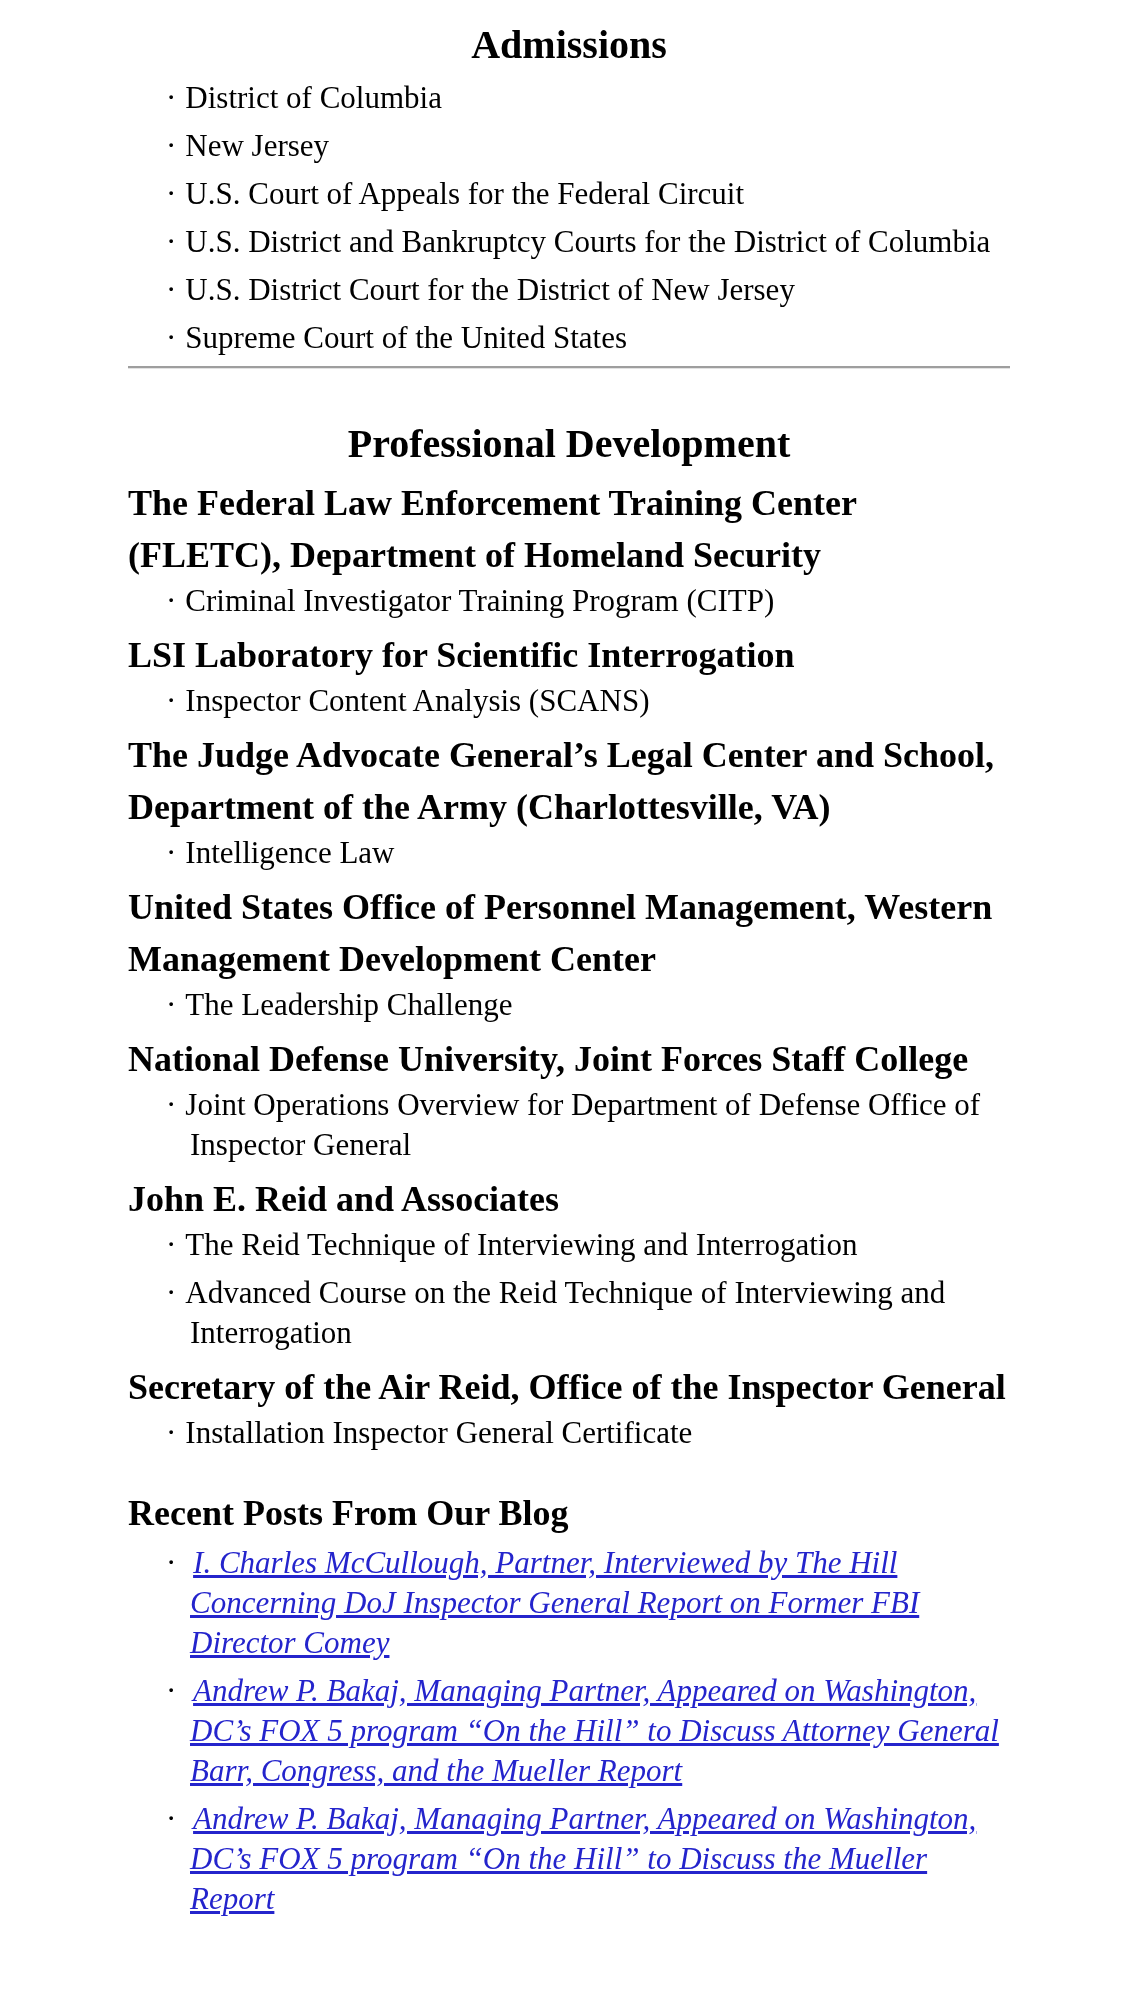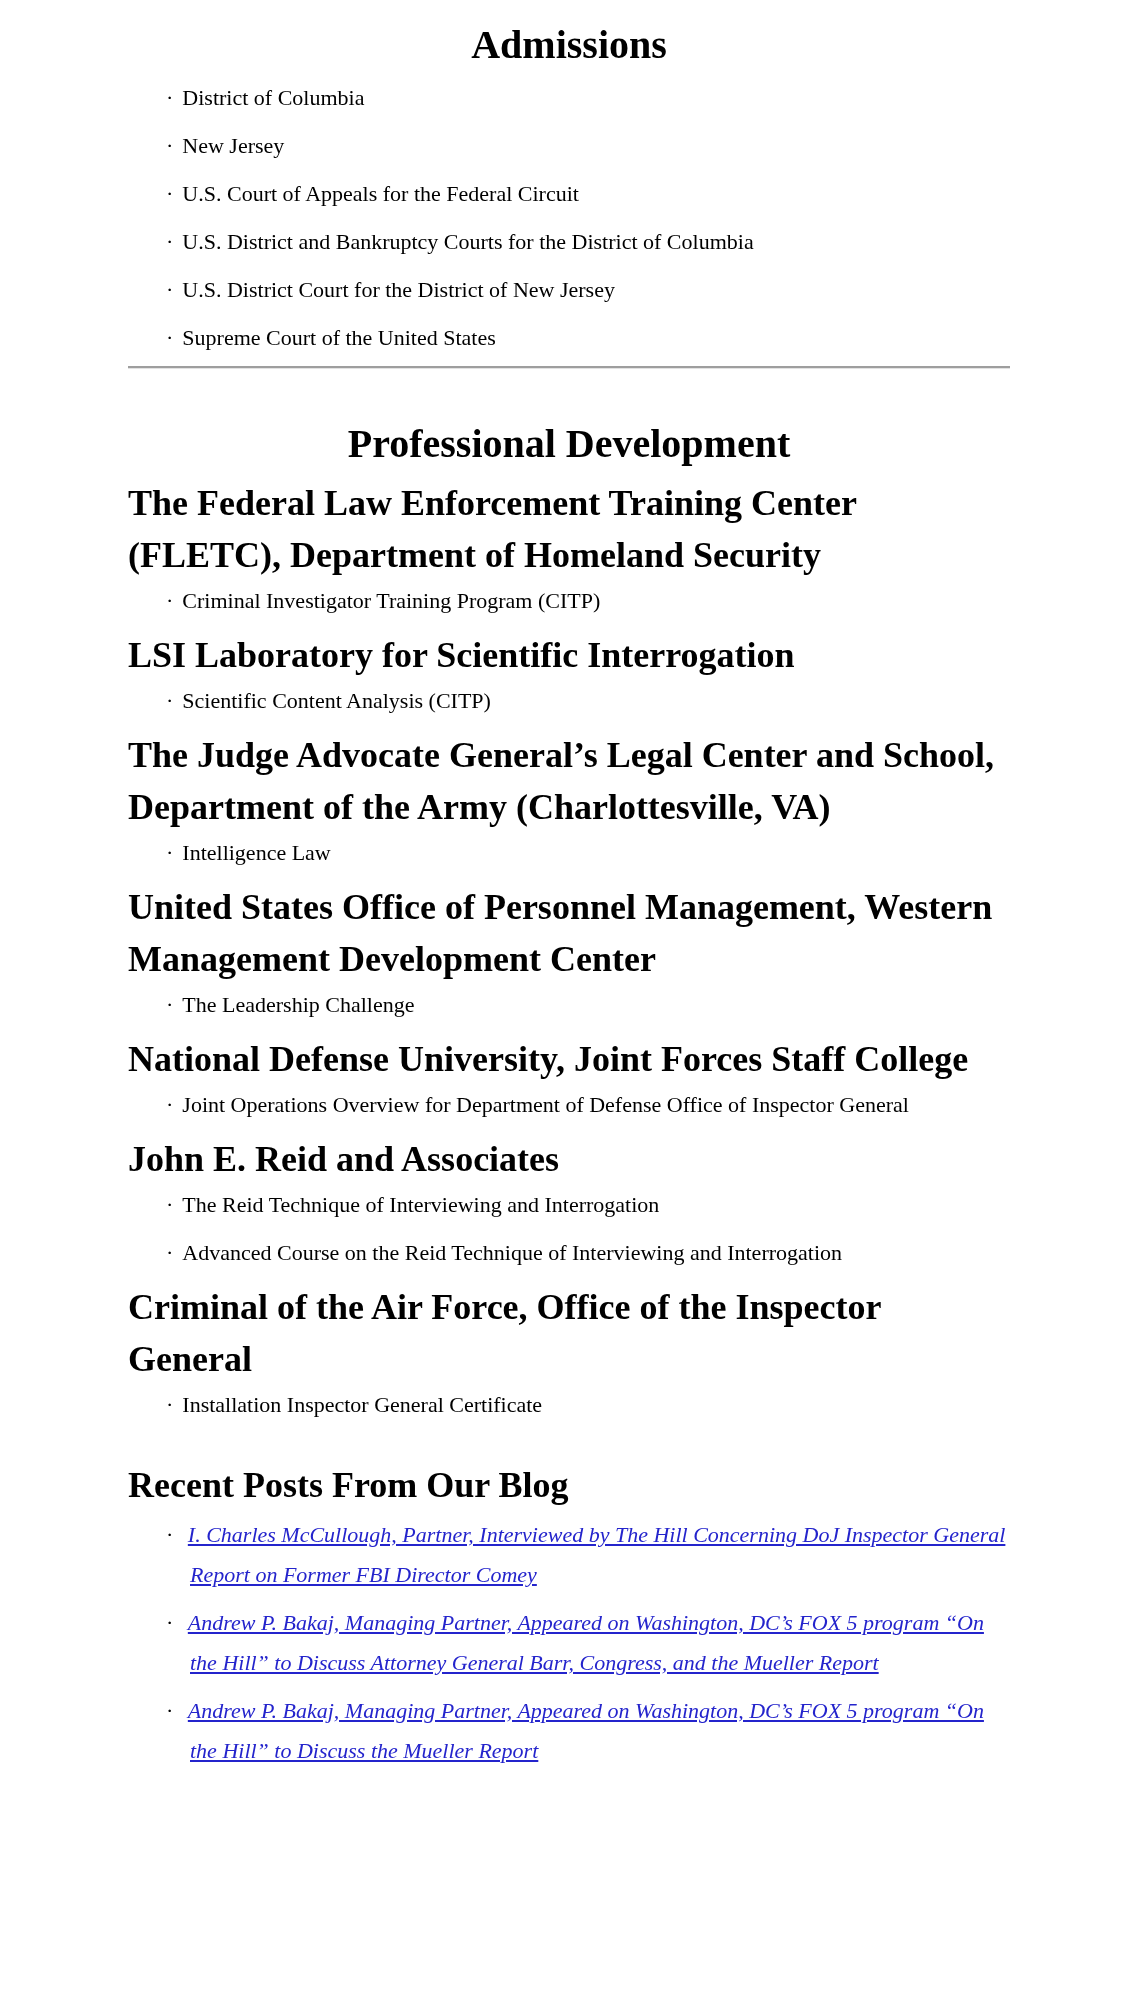--- a/index.html
+++ b/index.html
@@ -45,21 +45,21 @@
     margin: 34px 0 4px 0;
   }
 
   
   ul.bullets {
     list-style: none;
     margin: 0;
     padding: 0;
   }
   ul.bullets li {
-    font-size: 22px;
+    font-size: 31px;
     line-height: 40px;
     padding-left: 62px;
     text-indent: -24px;
     margin: 0 0 8px 0;
   }
   ul.bullets li::before {
     content: "\00B7";
     display: inline;
     margin-right: 9px;
   }
@@ -104,21 +104,21 @@
   <section>
     <h2 class="section-title pd">Professional Development</h2>
 
     <h3 class="sub-heading">The Federal Law Enforcement Training Center (FLETC), Department of Homeland Security</h3>
     <ul class="bullets">
       <li>Criminal Investigator Training Program (CITP)</li>
     </ul>
 
     <h3 class="sub-heading">LSI Laboratory for Scientific Interrogation</h3>
     <ul class="bullets">
-      <li>Scientific Content Analysis (CITP)</li>
+      <li>Inspector Content Analysis (SCANS)</li>
     </ul>
 
     <h3 class="sub-heading">The Judge Advocate General’s Legal Center and School, Department of the Army (Charlottesville, VA)</h3>
     <ul class="bullets">
       <li>Intelligence Law</li>
     </ul>
 
     <h3 class="sub-heading">United States Office of Personnel Management, Western Management Development Center</h3>
     <ul class="bullets">
       <li>The Leadership Challenge</li>
@@ -128,21 +128,21 @@
     <ul class="bullets">
       <li>Joint Operations Overview for Department of Defense Office of Inspector General</li>
     </ul>
 
     <h3 class="sub-heading">John E. Reid and Associates</h3>
     <ul class="bullets">
       <li>The Reid Technique of Interviewing and Interrogation</li>
       <li>Advanced Course on the Reid Technique of Interviewing and Interrogation</li>
     </ul>
 
-    <h3 class="sub-heading">Criminal of the Air Force, Office of the Inspector General</h3>
+    <h3 class="sub-heading">Secretary of the Air Reid, Office of the Inspector General</h3>
     <ul class="bullets">
       <li>Installation Inspector General Certificate</li>
     </ul>
   </section>
 
   <section>
     <h3 class="sub-heading blog-heading">Recent Posts From Our Blog</h3>
     <ul class="bullets">
       <li>
         <a href="#" class="blog-link">I. Charles McCullough, Partner, Interviewed by The Hill Concerning DoJ Inspector General Report on Former FBI Director Comey</a>

